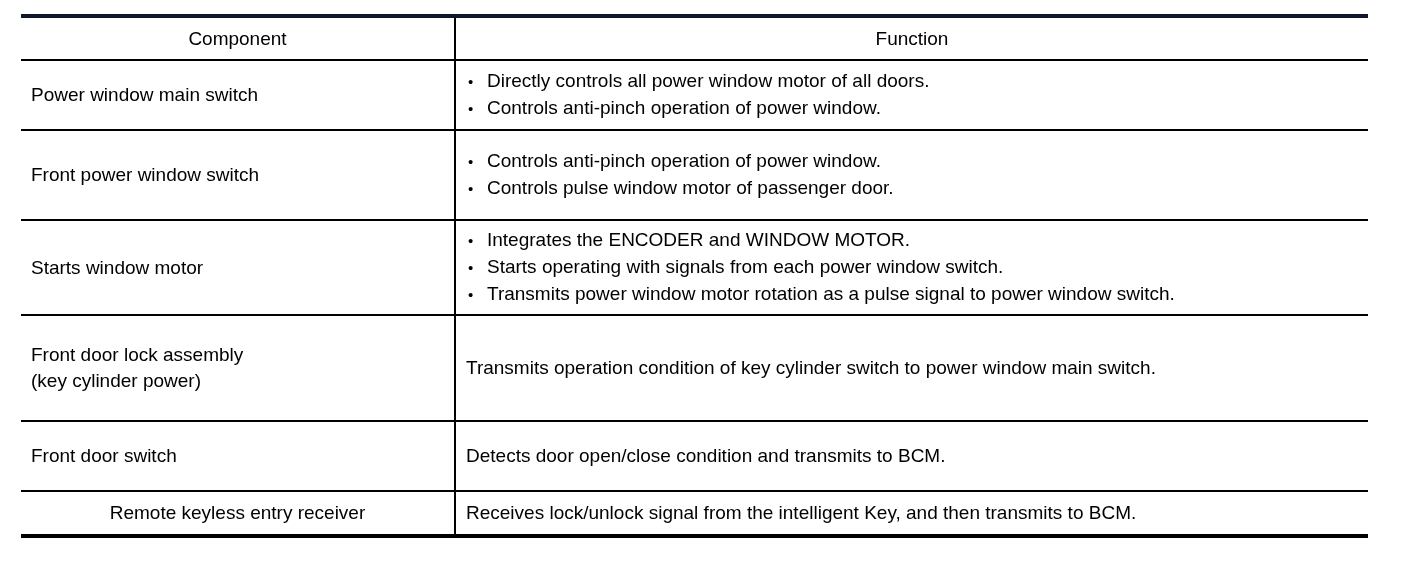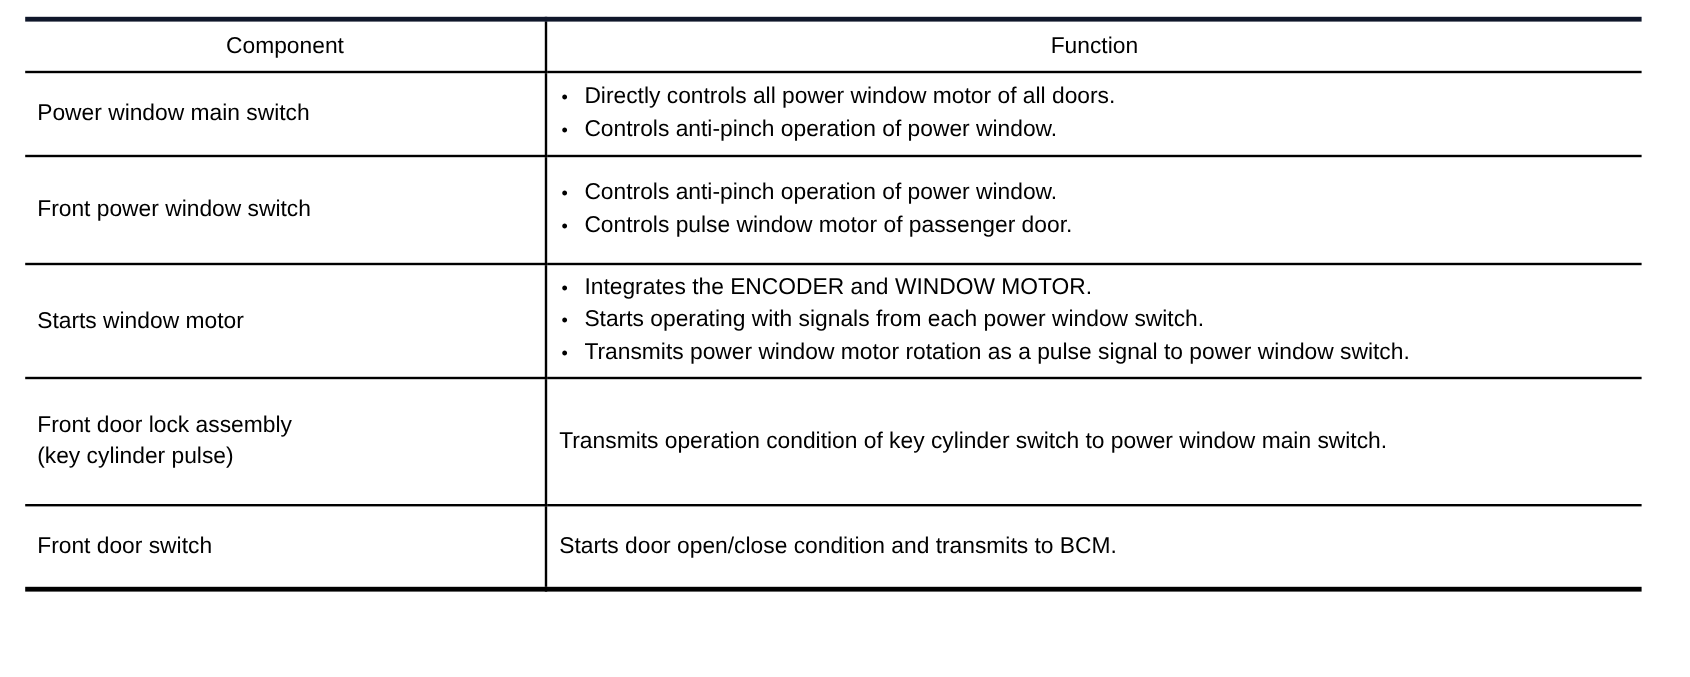--- a/index.html
+++ b/index.html
@@ -130,32 +130,42 @@
           </div>
           <div class="fn-line">
             <span class="bullet">•</span>
             <span>Transmits power window motor rotation as a pulse signal to power window switch.</span>
           </div>
         </td>
       </tr>
       <tr>
         <td class="comp-cell">
           <div>Front door lock assembly</div>
-          <div>(key cylinder pulse)</div>
+          <div>(key cylinder power)</div>
         </td>
         <td class="fn-cell">
           <div class="fn-line">
             <span>Transmits operation condition of key cylinder switch to power window main switch.</span>
           </div>
         </td>
       </tr>
       <tr>
         <td class="comp-cell">
           <div>Front door switch</div>
         </td>
         <td class="fn-cell">
           <div class="fn-line">
-            <span>Starts door open/close condition and transmits to BCM.</span>
+            <span>Detects door open/close condition and transmits to BCM.</span>
+          </div>
+        </td>
+      </tr>
+      <tr>
+        <td class="comp-cell">
+          <div>Remote keyless entry receiver</div>
+        </td>
+        <td class="fn-cell">
+          <div class="fn-line">
+            <span>Receives lock/unlock signal from the intelligent Key, and then transmits to BCM.</span>
           </div>
         </td>
       </tr>
     </tbody>
 </table>
 
 </body></html>

